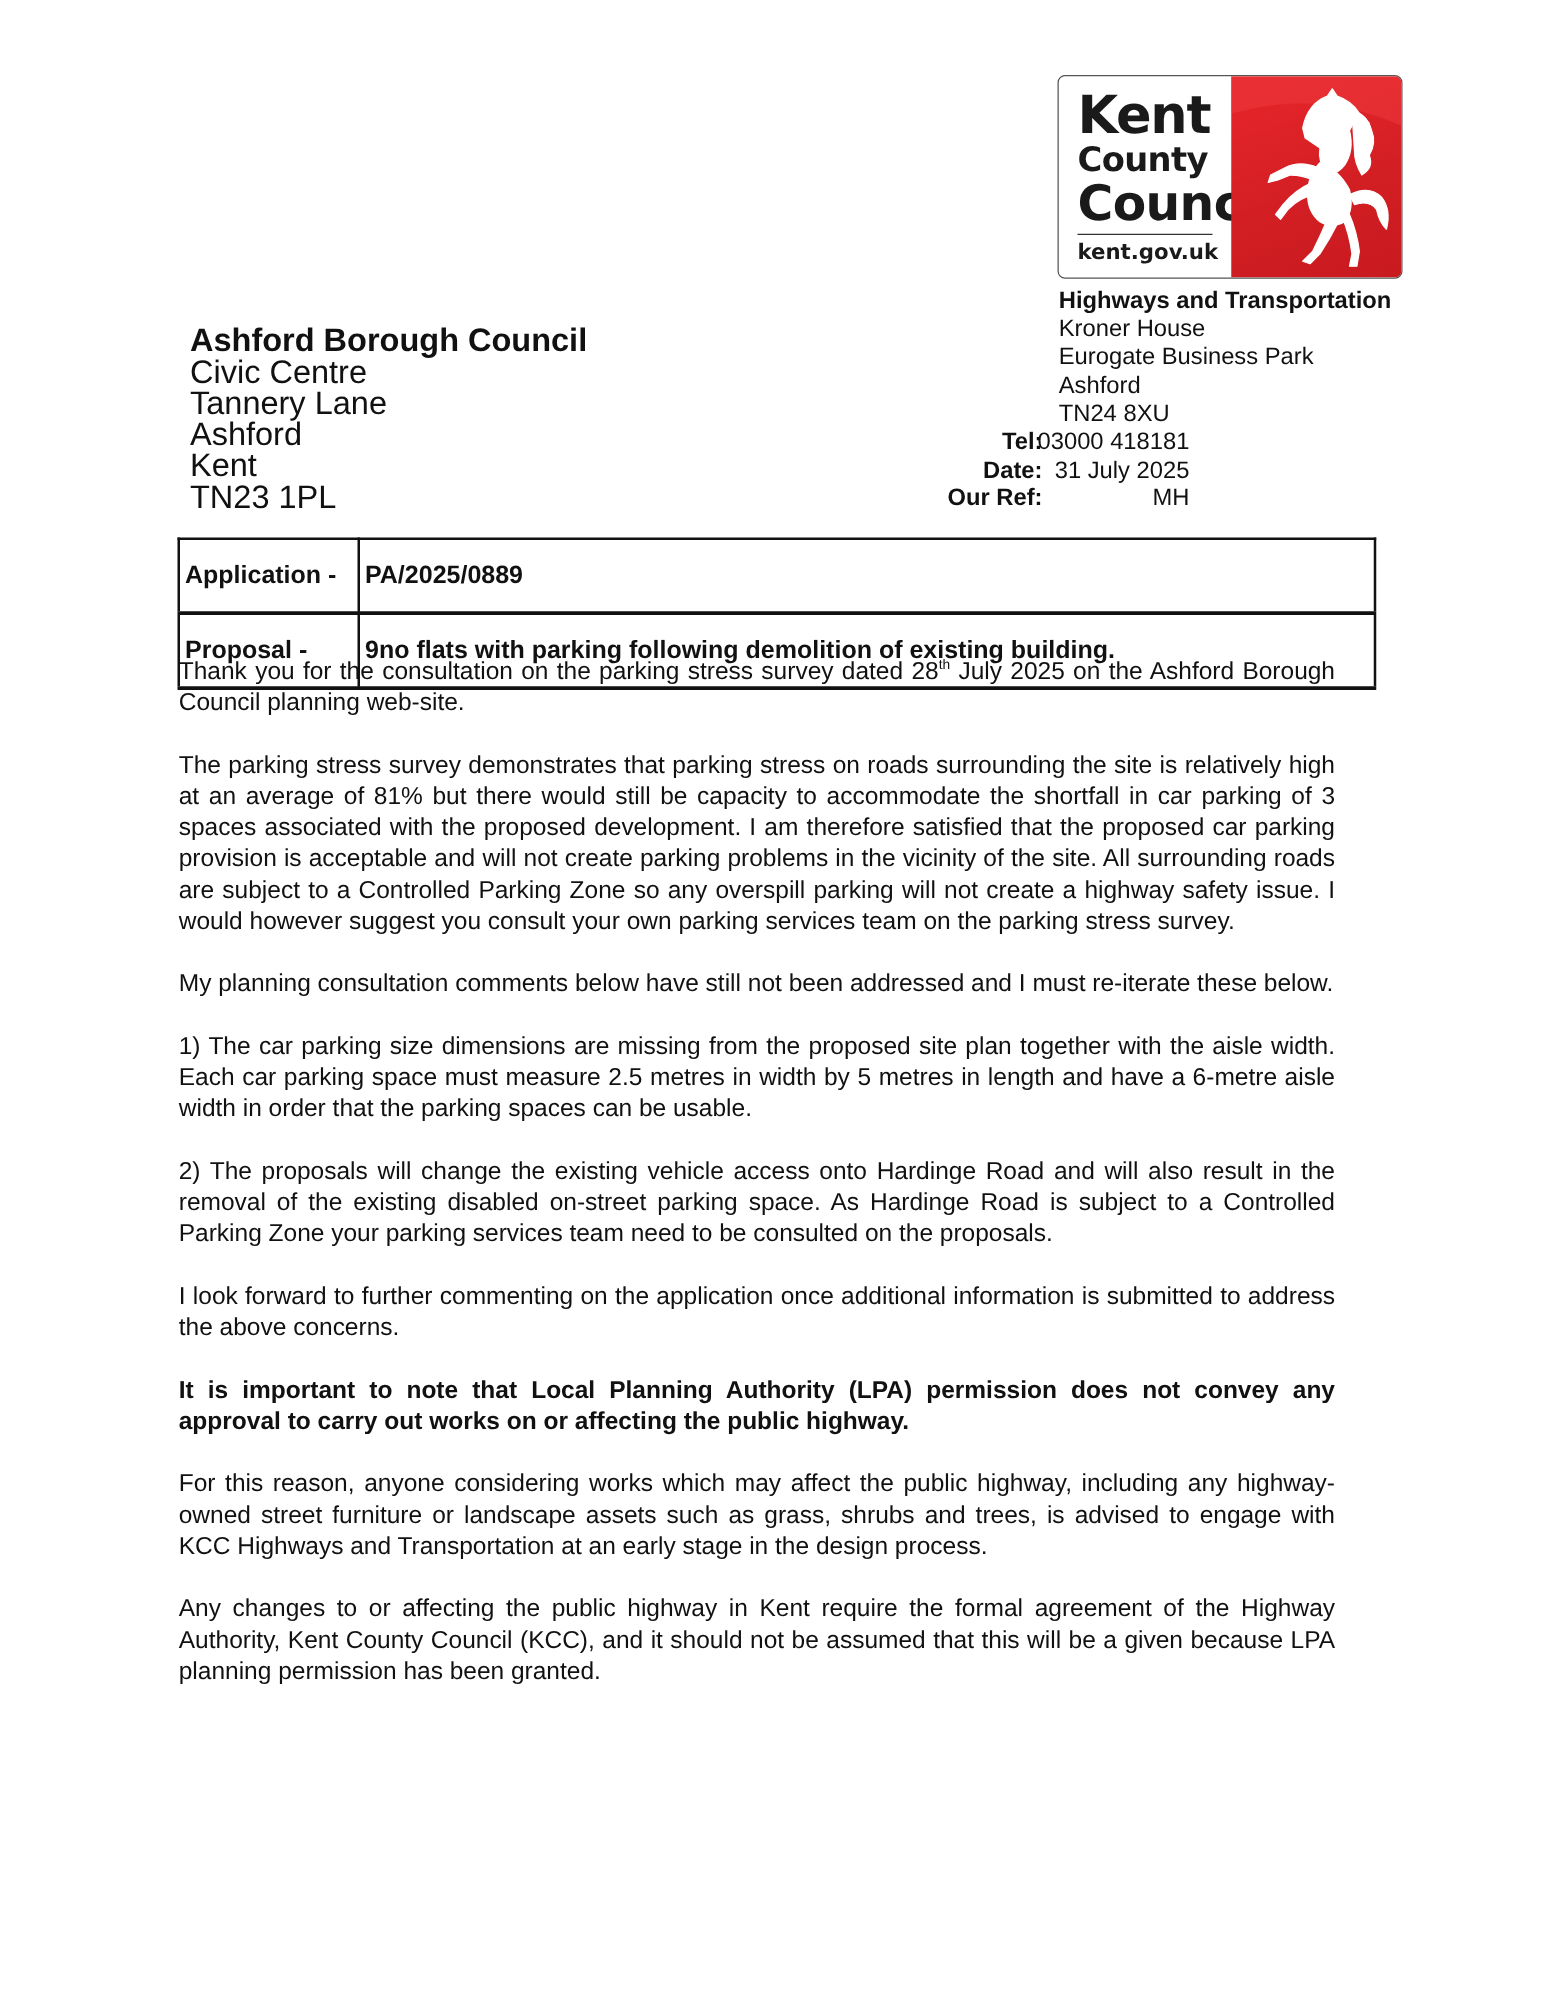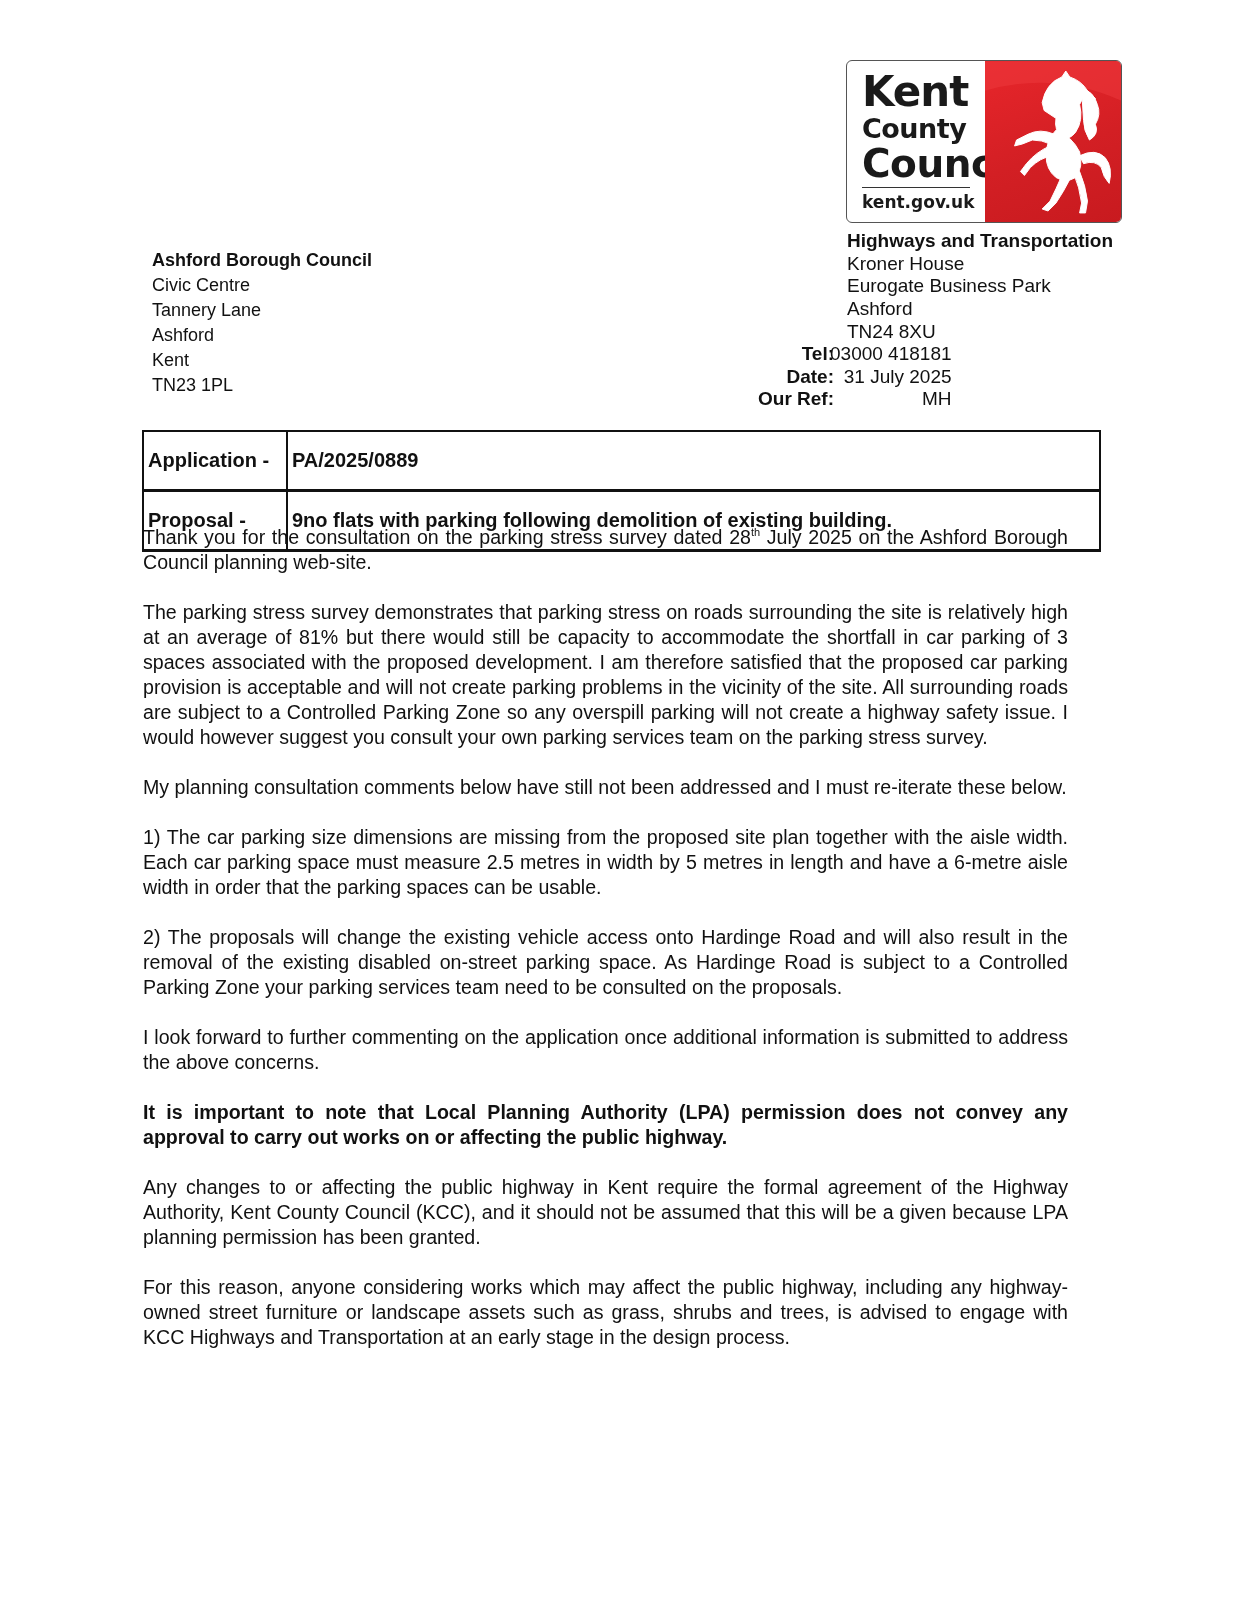--- a/index.html
+++ b/index.html
@@ -32,21 +32,21 @@
   .logo-right svg { position: absolute; left: 0; top: 0; width: 100%; height: 100%; }
 
   
   .sender { left: 847px; top: 230px; font-size: 19px; line-height: 22.7px; }
   .sender .dept { font-weight: bold; }
   .meta { top: 343px; font-size: 19px; line-height: 22.7px; }
   .meta-labels { left: 700px; width: 134px; text-align: right; font-weight: bold; }
   .meta-values { left: 830px; text-align: right; }
 
   
-  .recipient { left: 152px; top: 248px; font-size: 18px; line-height: 25px; }
+  .recipient { left: 152px; top: 260px; font-size: 26px; line-height: 25px; }
   .recipient .org { font-weight: bold; }
 
   
   .info {
     left: 142px; top: 430px; width: 959px; border-collapse: collapse;
     font-size: 20px; font-weight: bold;
   }
   .info td {
     border: 2px solid #111; padding: 16px 4px; height: 25px; line-height: 25px;
   }
@@ -137,15 +137,15 @@
   </table>
 
 <div class="abs body">
   <p><span>Thank you for the consultation on the parking stress survey dated 28</span><sup>th</sup><span> July 2025 on the Ashford Borough Council planning web-site.</span></p>
   <p>The parking stress survey demonstrates that parking stress on roads surrounding the site is relatively high at an average of 81% but there would still be capacity to accommodate the shortfall in car parking of 3 spaces associated with the proposed development.  I am therefore satisfied that the proposed car parking provision is acceptable and will not create parking problems in the vicinity of the site.  All surrounding roads are subject to a Controlled Parking Zone so any overspill parking will not create a highway safety issue.  I would however suggest you consult your own parking services team on the parking stress survey.</p>
   <p>My planning consultation comments below have still not been addressed and I must re-iterate these below.</p>
   <p>1) The car parking size dimensions are missing from the proposed site plan together with the aisle width.  Each car parking space must measure 2.5 metres in width by 5 metres in length and have a 6-metre aisle width in order that the parking spaces can be usable.</p>
   <p>2) The proposals will change the existing vehicle access onto Hardinge Road and will also result in the removal of the existing disabled on-street parking space.  As Hardinge Road is subject to a Controlled Parking Zone your parking services team need to be consulted on the proposals.</p>
   <p>I look forward to further commenting on the application once additional information is submitted to address the above concerns.</p>
   <p class="bold">It is important to note that Local Planning Authority (LPA) permission does not convey any approval to carry out works on or affecting the public highway.</p>
+  <p>For this reason, anyone considering works which may affect the public highway, including any highway-owned street furniture or landscape assets such as grass, shrubs and trees, is advised to engage with KCC Highways and Transportation at an early stage in the design process.</p>
   <p>Any changes to or affecting the public highway in Kent require the formal agreement of the Highway Authority, Kent County Council (KCC), and it should not be assumed that this will be a given because LPA planning permission has been granted.</p>
-  <p>For this reason, anyone considering works which may affect the public highway, including any highway-owned street furniture or landscape assets such as grass, shrubs and trees, is advised to engage with KCC Highways and Transportation at an early stage in the design process.</p>
 </div>
 
 </body></html>

